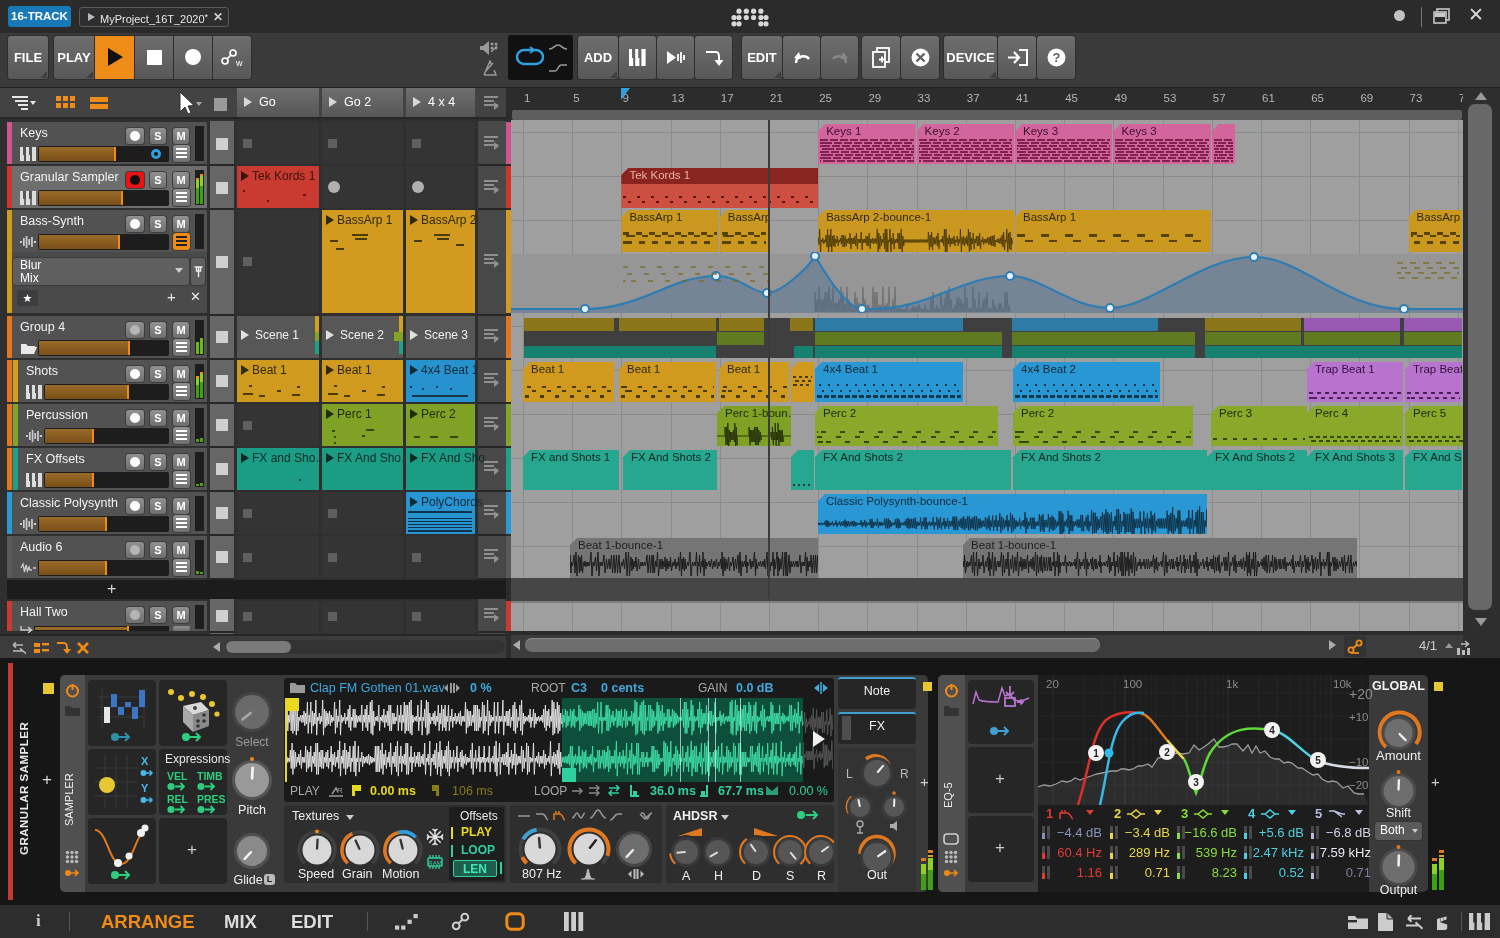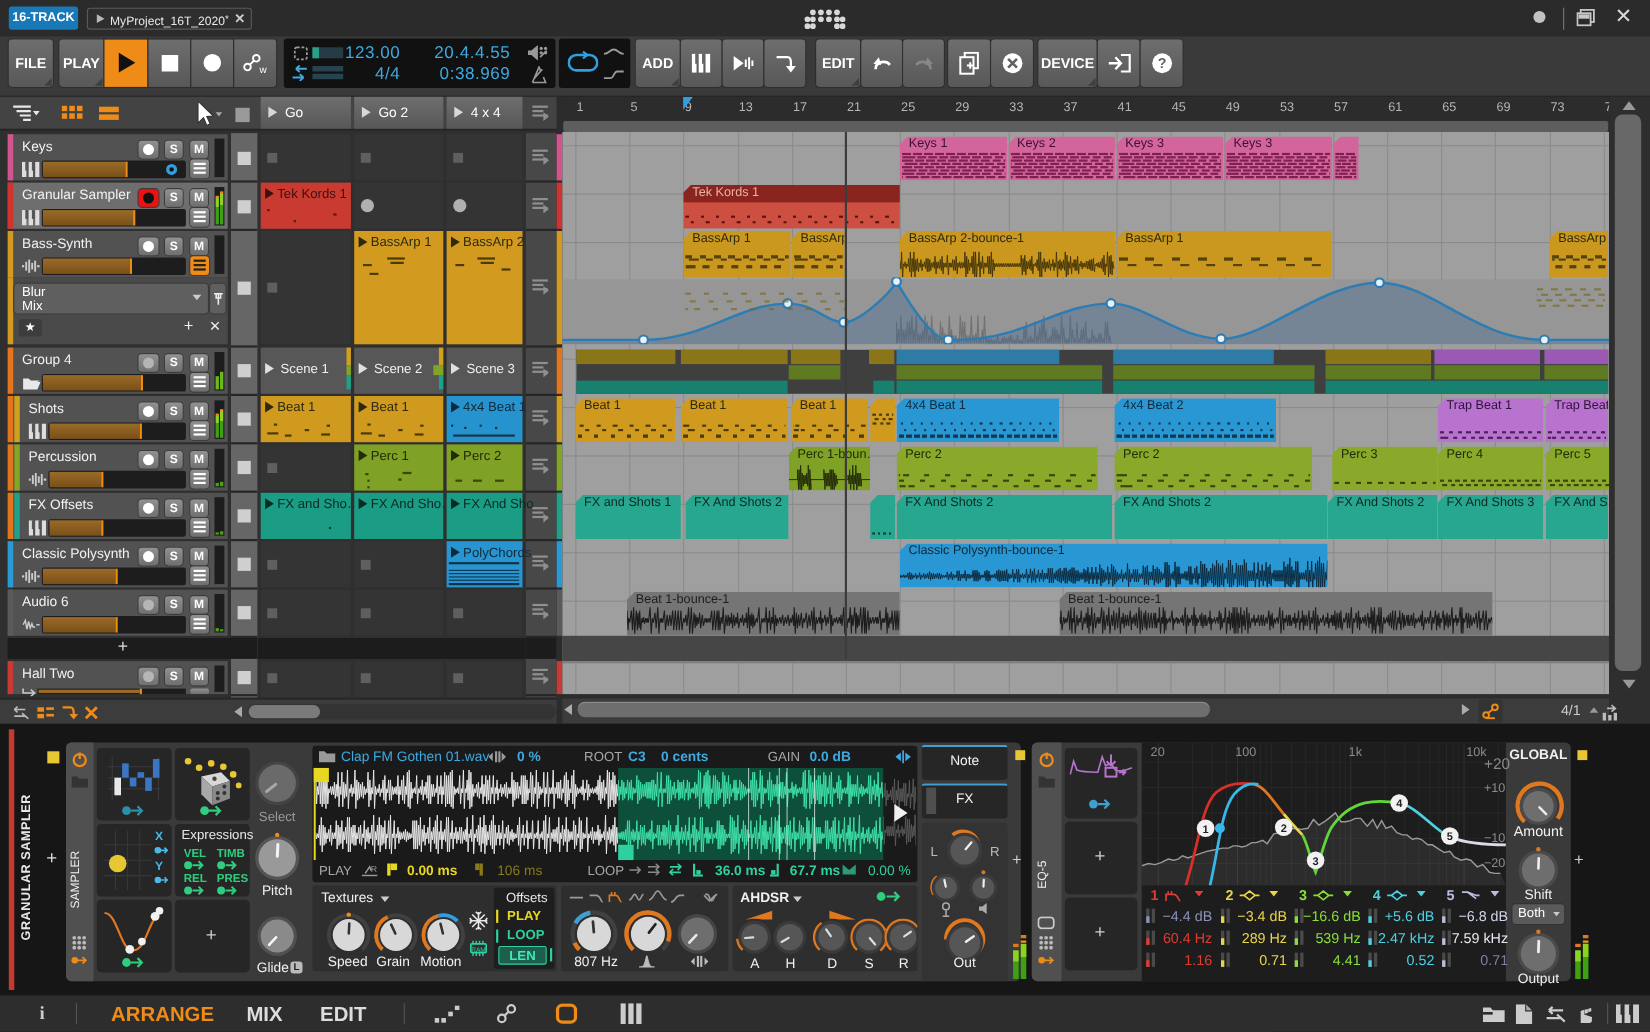--- a/index.html
+++ b/index.html
@@ -82,37 +82,20 @@
       </div>
     <div class="btn" style="left:213px;top:3px;width:38px;height:43px;border-radius:0 3px 3px 0;">
       <svg class="abs" style="left:7px;top:12px;" width="24" height="20" viewBox="0 0 24 20">
           <circle cx="5" cy="13" r="3" fill="none" stroke="#fff" stroke-width="1.7"></circle>
           <circle cx="13" cy="5" r="3" fill="none" stroke="#fff" stroke-width="1.7"></circle>
           <path d="M7 11 L11 7" stroke="#fff" stroke-width="1.7"></path>
           <text x="16" y="18" fill="#fff" font-size="9" font-family="Liberation Sans">w</text>
         </svg>
     </div>
 
-    <div class="abs" style="left:258px;top:2px;width:247px;height:45px;background:#111;border-radius:3px;color:#3fa9e0;">
-      <svg class="abs" style="left:8px;top:6px;" width="15" height="15" viewBox="0 0 15 15">
-          <rect x="2" y="2" width="11" height="11" rx="2" fill="none" stroke="#999" stroke-width="1.6" stroke-dasharray="2.5 1.6"></rect>
-        </svg>
-      <div class="abs" style="left:26px;top:8px;width:28px;height:10px;background:#253c46;">
-          <span class="abs" style="left:0;top:0;width:6px;height:10px;background:#2aa08a;"></span>
-        </div>
-      <svg class="abs" style="left:6px;top:24px;" width="17" height="15" viewBox="0 0 17 15">
-          <path d="M15 3.5 H5 M5 3.5 l3.5-3 M5 3.5 l3.5 3 M2 11.5 H12 M12 11.5 l-3.5-3 M12 11.5 l-3.5 3" stroke="#3fa9e0" stroke-width="1.7" fill="none"></path>
-        </svg>
-      <div class="abs" style="left:26px;top:25px;width:28px;height:5px;background:#26434f;"></div>
-      <div class="abs" style="left:26px;top:32px;width:28px;height:5px;background:#26434f;"></div>
-      <div class="abs" style="left:40px;top:5px;width:66px;height:17px;font-size:15.5px;text-align:right;letter-spacing:0.5px;">123.00</div>
-      <div class="abs" style="left:40px;top:24px;width:66px;height:17px;font-size:15.5px;text-align:right;letter-spacing:0.5px;">4/4</div>
-      <div class="abs" style="left:116px;top:5px;width:90px;height:17px;font-size:15.5px;text-align:right;letter-spacing:0.5px;">20.4.4.55</div>
-      <div class="abs" style="left:116px;top:24px;width:90px;height:17px;font-size:15.5px;text-align:right;letter-spacing:0.5px;">0:38.969</div>
-    </div>
     <svg class="abs" style="left:479px;top:6px;" width="22" height="18" viewBox="0 0 22 18">
         <path d="M10 2 L4 7 H1 V11 H4 L10 16 Z" fill="#999"></path>
         <circle cx="13" cy="5" r="1.5" fill="#999"></circle>
         <circle cx="17" cy="5" r="1.5" fill="#999"></circle>
         <circle cx="13" cy="9" r="1.5" fill="#999"></circle>
         <circle cx="17" cy="9" r="1.5" fill="#999"></circle>
         <path d="M12 13 l6-6" stroke="#999" stroke-width="1.5"></path>
       </svg>
     <svg class="abs" style="left:481px;top:27px;" width="18" height="17" viewBox="0 0 18 17">
         <path d="M3 15 L9 1 L10.5 4.5 M4.5 11.5 L12 3 M3 15 H15 L13 10" stroke="#999" stroke-width="1.5" fill="none"></path>
@@ -1768,21 +1751,21 @@
         <span class="abs" style="left:139px;top:28px;width:3px;height:6px;background:#8ade3a;"></span>
         <span class="abs" style="left:144px;top:21px;width:3px;height:13px;background:#4a4a4a;"></span>
         <span class="abs" style="left:141px;top:20px;width:58px;text-align:right;font-size:13px;color:#8ade3a;">−16.6 dB</span>
         <span class="abs" style="left:139px;top:41px;width:3px;height:13px;background:#4a4a4a;"></span>
         <span class="abs" style="left:139px;top:48px;width:3px;height:6px;background:#8ade3a;"></span>
         <span class="abs" style="left:144px;top:41px;width:3px;height:13px;background:#4a4a4a;"></span>
         <span class="abs" style="left:141px;top:40px;width:58px;text-align:right;font-size:13px;color:#8ade3a;">539 Hz</span>
         <span class="abs" style="left:139px;top:61px;width:3px;height:13px;background:#4a4a4a;"></span>
         <span class="abs" style="left:139px;top:68px;width:3px;height:6px;background:#8ade3a;"></span>
         <span class="abs" style="left:144px;top:61px;width:3px;height:13px;background:#4a4a4a;"></span>
-        <span class="abs" style="left:141px;top:60px;width:58px;text-align:right;font-size:13px;color:#8ade3a;">4.41</span>
+        <span class="abs" style="left:141px;top:60px;width:58px;text-align:right;font-size:13px;color:#8ade3a;">8.23</span>
         <span class="abs" style="left:210px;top:1px;font-size:13px;font-weight:bold;color:#4dd0e1;">4</span>
         <svg class="abs" style="left:222px;top:3px;" width="20" height="12" viewBox="0 0 20 12">
           <path d="M1 6 h4 l5 -4 5 4 h4 M5 6 l5 4 5 -4" fill="none" stroke="#4dd0e1" stroke-width="1.5"></path>
         </svg>
         <span class="abs" style="left:250px;top:5px;width:0;height:0;border-top:5px solid #4dd0e1;border-left:4px solid transparent;border-right:4px solid transparent;"></span>
         <span class="abs" style="left:206px;top:21px;width:3px;height:13px;background:#4a4a4a;"></span>
         <span class="abs" style="left:206px;top:28px;width:3px;height:6px;background:#4dd0e1;"></span>
         <span class="abs" style="left:211px;top:21px;width:3px;height:13px;background:#4a4a4a;"></span>
         <span class="abs" style="left:208px;top:20px;width:58px;text-align:right;font-size:13px;color:#4dd0e1;">+5.6 dB</span>
         <span class="abs" style="left:206px;top:41px;width:3px;height:13px;background:#4a4a4a;"></span>

